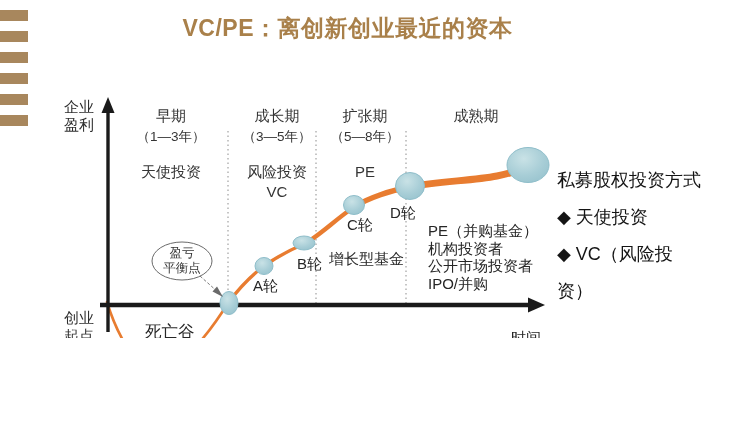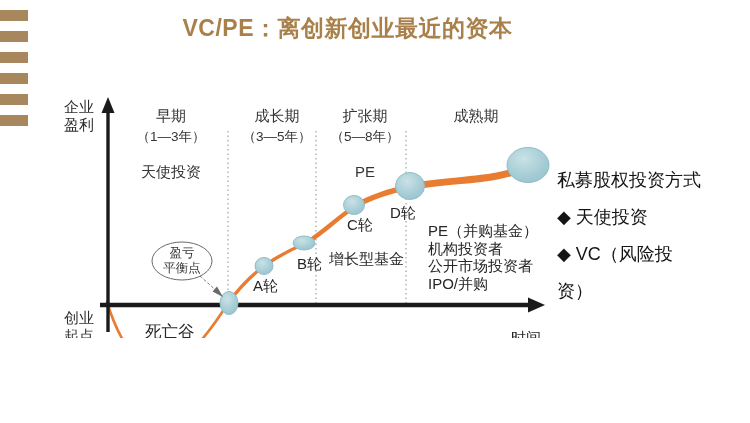--- a/index.html
+++ b/index.html
@@ -126,20 +126,22 @@
   <div class="stage-col" style="left:171px; top:107px;">
     <div class="stage-name">早期</div>
     <div class="stage-years">（1—3年）</div>
   </div>
   <div class="stage-investor" style="left:171px; top:162px;">天使投资</div>
 
   <div class="stage-col" style="left:277px; top:107px;">
     <div class="stage-name">成长期</div>
     <div class="stage-years">（3—5年）</div>
   </div>
+  <div class="stage-investor" style="left:277px; top:162px;">风险投资
+VC</div>
 
   <div class="stage-col" style="left:365px; top:107px;">
     <div class="stage-name">扩张期</div>
     <div class="stage-years">（5—8年）</div>
   </div>
   <div class="stage-investor" style="left:365px; top:162px;">PE</div>
 
   <div class="stage-col" style="left:476px; top:107px;">
     <div class="stage-name">成熟期</div>
   </div>

